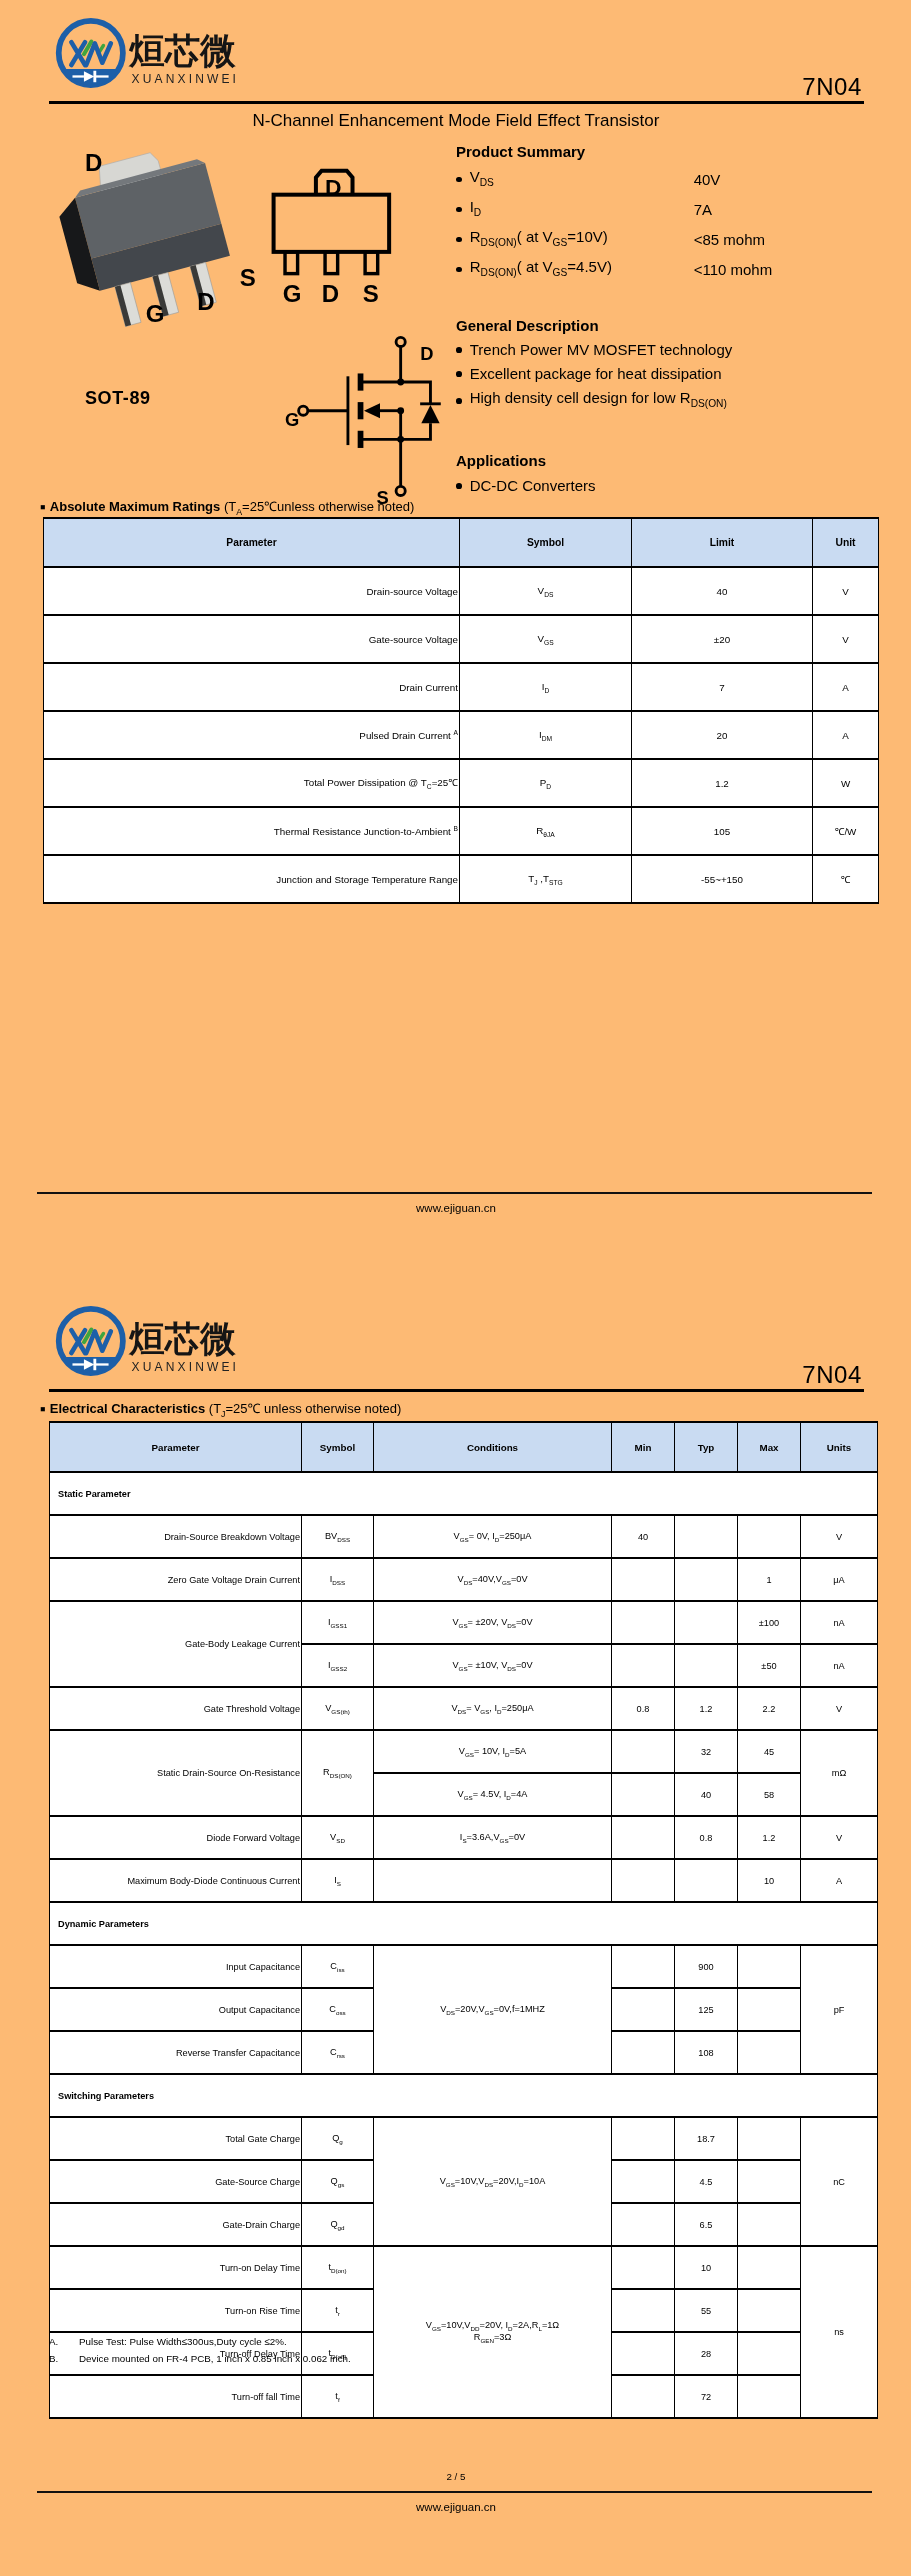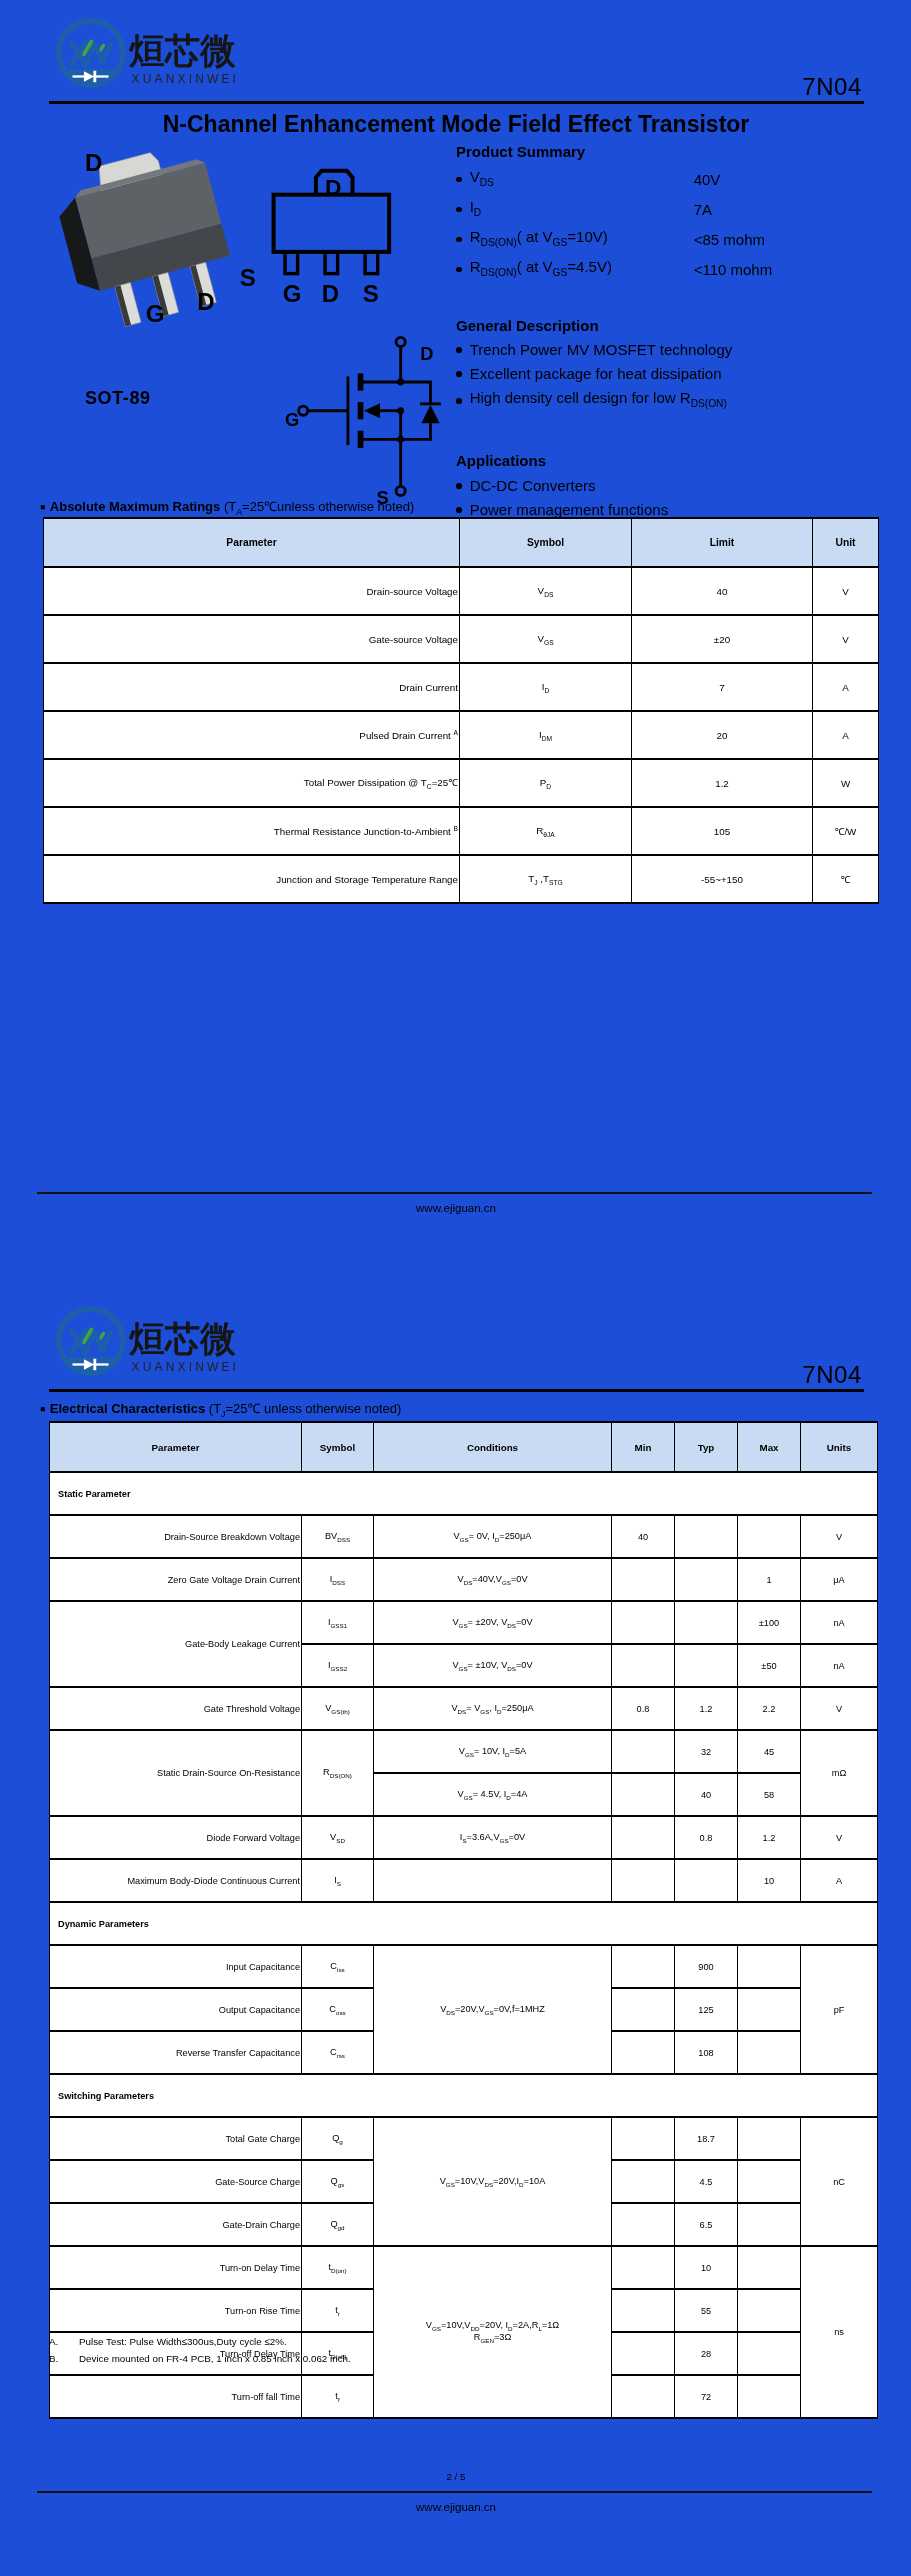--- a/index.html
+++ b/index.html
@@ -1,23 +1,23 @@
 <!DOCTYPE html>
 <html style="font-size:9.2px"><head>
 <meta charset="utf-8">
 <style>
   html,body{margin:0;padding:0;background:#ffffff;}
   body{width:912px;font-family:"Liberation Sans",sans-serif;color:#000;}
-  .page{position:relative;width:912px;height:1288px;background:#1d4ed8;overflow:hidden;}
+  .page{position:relative;width:912px;height:1288px;background:#fdba74;overflow:hidden;}
   
   .page-header{position:absolute;top:0;left:0;right:0;height:104px;}
   .header-rule{position:absolute;left:49px;right:48px;bottom:0;height:3.4px;background:#000;}
   .logo-box{position:absolute;left:53px;top:10.3px;width:275px;height:86px;}
   .part-number{position:absolute;right:50px;bottom:3.4px;font-size:24px;font-weight:400;letter-spacing:0.6px;}
-  .doc-title{position:absolute;top:111px;left:0;right:0;text-align:center;font-size:23px;font-weight:bold;}
+  .doc-title{position:absolute;top:111px;left:0;right:0;text-align:center;font-size:17px;font-weight:normal;}
   
   .right-col{position:absolute;left:456px;top:143px;width:419px;}
   .h-sec{font-size:15px;font-weight:bold;margin:0 0 4.6px 0;}
   .b-item{display:flex;align-items:center;font-size:15px;line-height:24px;}
   .dot{width:5.7px;height:5.7px;border-radius:50%;background:#000;margin-right:8px;flex:0 0 auto;}
   .ps-label{width:224px;}
   .ps-value{flex:1;}
   .gap-gd{margin-top:32px;}
   .gap-ap{margin-top:36px;}
   
@@ -194,24 +194,20 @@
     <div class="b-item">
       <span class="dot"></span>
       <span>High density cell design for low R<sub>DS(ON)</sub></span>
     </div>
 
     <div class="h-sec gap-ap">Applications</div>
     <div class="b-item">
       <span class="dot"></span>
       <span>DC-DC Converters</span>
     </div>
-    <div class="b-item">
-      <span class="dot"></span>
-      <span>Power management functions</span>
-    </div>
   </div>
 
   <div class="sec-heading" style="top:497px;">
     <span class="mk">■</span><span class="ttl">Absolute Maximum Ratings</span>
     <span class="nt">(T<sub>A</sub>=25℃unless otherwise noted)</span>
   </div>
 
   <table class="tbl amr">
     <colgroup>
         <col style="width:416px">

